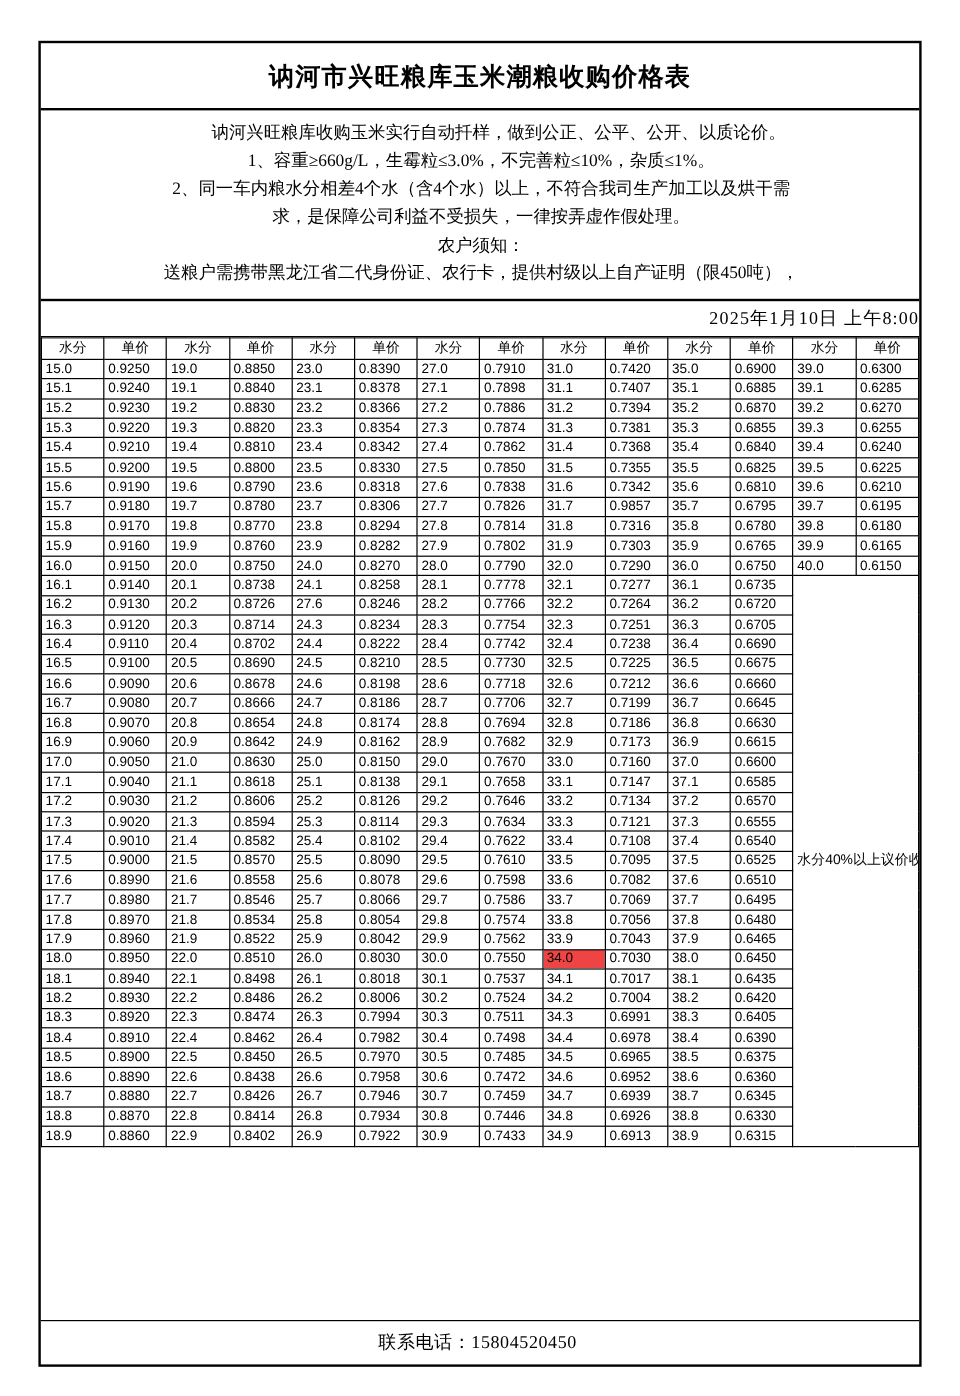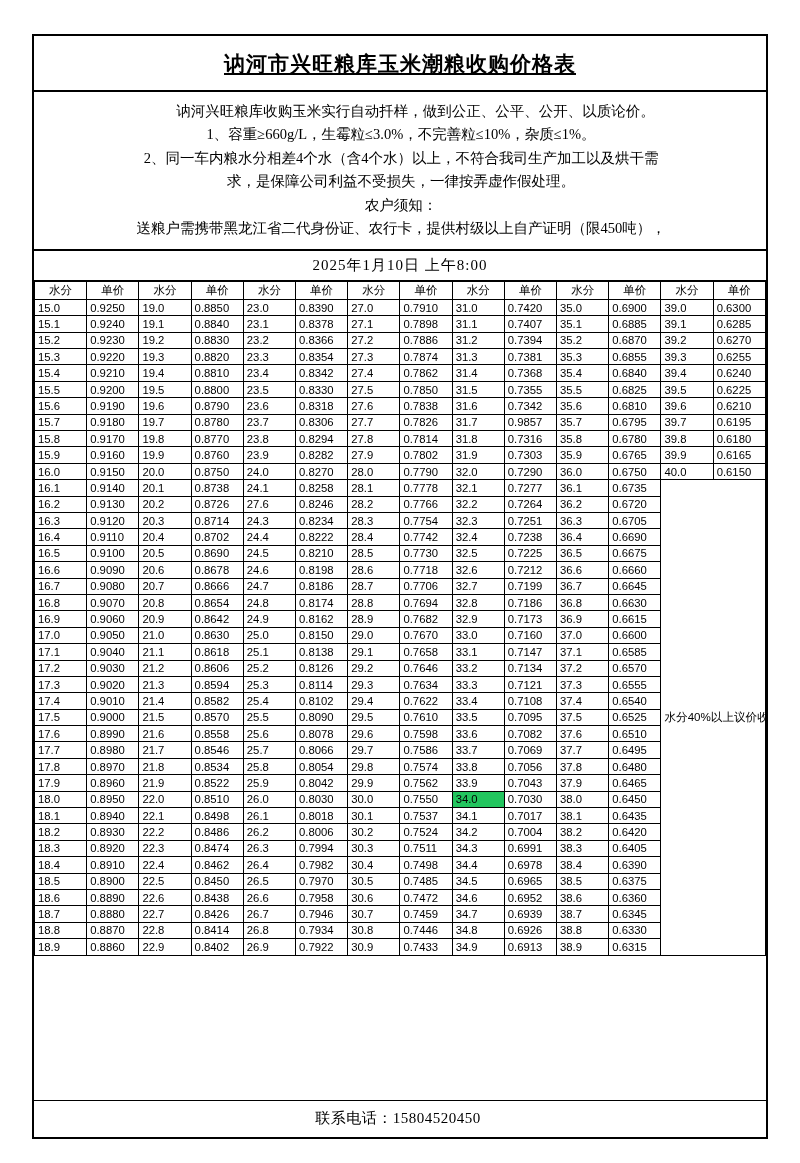--- a/index.html
+++ b/index.html
@@ -31,40 +31,39 @@
     flex-direction: column;
   }
   .title-box {
     border-bottom: 2px solid #000;
     text-align: center;
     padding: 14px 0 12px 0;
     font-size: 21px;
     font-weight: bold;
     letter-spacing: 1px;
     font-family: "Liberation Serif", "DejaVu Serif", serif;
-    text-decoration: underline;
   }
   .notes-box {
     border-bottom: 2px solid #000;
     padding: 8px 10px 8px 12px;
     font-size: 14.5px;
     line-height: 1.62;
     font-family: "Liberation Serif", "DejaVu Serif", serif;
     text-align: center;
   }
   .notes-box p {
     margin: 0;
     white-space: pre-wrap;
   }
   .notes-box p.indent {
     text-indent: 2em;
   }
   .datetime-box {
     border-bottom: 1px solid #000;
-    text-align: center;
+    text-align: right;
     font-size: 15px;
     padding: 5px 0 5px 0;
     font-family: "Liberation Serif", "DejaVu Serif", serif;
     letter-spacing: 1px;
   }
   .table-wrap {
     flex: 1 1 auto;
     overflow: hidden;
   }
   table.grid {
@@ -84,21 +83,21 @@
     white-space: nowrap;
     overflow: hidden;
   }
   table.grid th {
     text-align: center;
     font-size: 11.5px;
     height: 17px;
     margin-top: 35px;
   }
   td.highlight {
-    background: #22c55e;
+    background: #ef4444;
   }
   td.note-cell {
     text-align: center;
     font-size: 11.6px;
     line-height: 1.5;
     vertical-align: middle;
     white-space: normal;
   }
   .contact-box {
     border-top: 1px solid #000;

